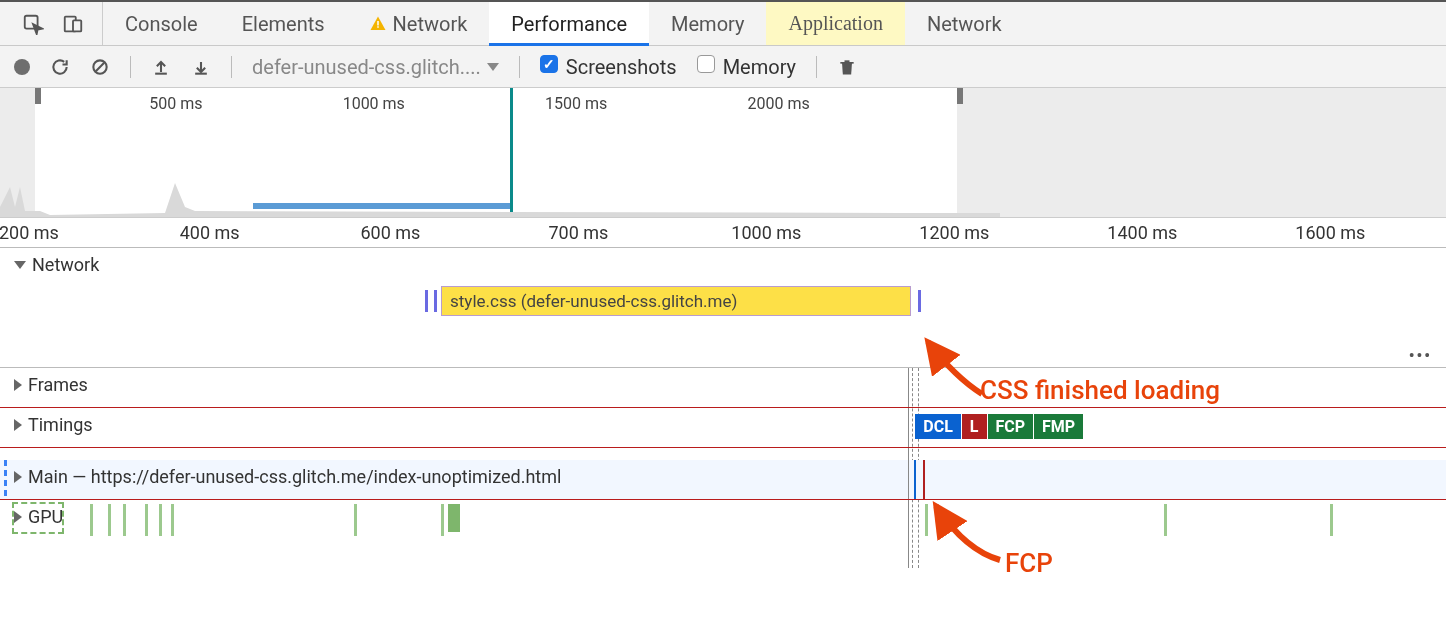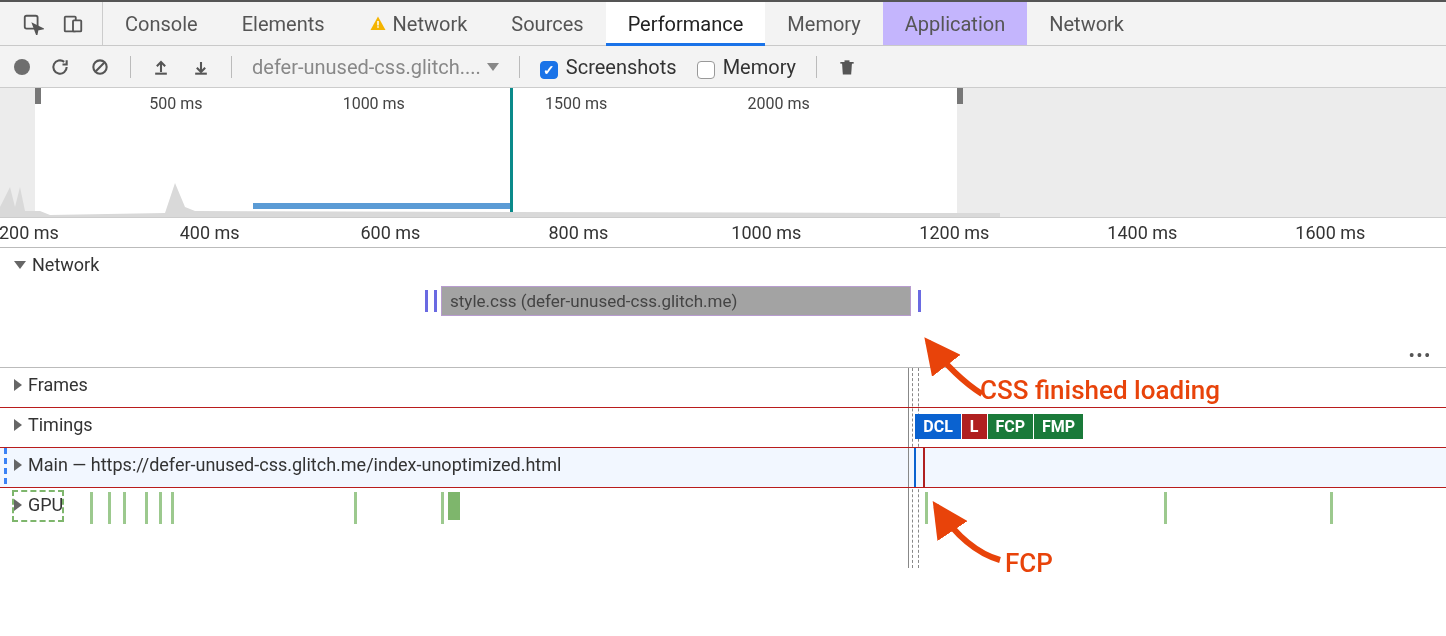--- a/index.html
+++ b/index.html
@@ -42,21 +42,21 @@
   }
   .tabbar .tab.active {
     color: #222;
     background: #fff;
   }
   .tabbar .tab.active::after {
     content:"";
     position:absolute; bottom:-1px; left:0; right:0; height:3px;
     background:#1a73e8;
   }
-  .tabbar .tab.hover { background:#c4b5fd; }
+  .tabbar .tab.hover { background:#fef9c3;font-family:Liberation Serif, serif; }
   .warn-tri svg { display:block; }
 
   
   .toolbar {
     display:flex;
     align-items:center;
     height:42px;
     padding: 0 14px;
     gap: 20px;
     border-bottom: 1px solid #ccc;
@@ -71,21 +71,21 @@
     display:flex; align-items:center; gap:6px; color:#888; font-size:20px;
     max-width: 320px; overflow:hidden; white-space:nowrap;
   }
   .caret-down {
     width:0; height:0; border-left:6px solid transparent; border-right:6px solid transparent;
     border-top:8px solid #888;
   }
   .checkbox { width:18px; height:18px; border:1px solid #999; border-radius:4px; background:#fff; display:inline-flex; align-items:center; justify-content:center; }
   .checkbox.checked { background:#1a73e8; border-color:#1a73e8; }
   .checkbox.checked::after { content:"✓"; color:#fff; font-size:14px; font-weight:bold; }
-  .check-label { display:flex; align-items:flex-end; gap:8px; font-size:20px; color:#333; }
+  .check-label { display:flex; align-items:flex-start; gap:8px; font-size:20px; color:#333; }
   .trash svg { display:block; }
 
   
   .overview {
     position: relative;
     height: 130px;
     border-bottom: 1px solid #ccc;
     background: #fff;
   }
   .overview .tick-labels { position:absolute; top:6px; left:0; right:0; height:20px; font-size:16px; color:#444; }
@@ -117,41 +117,41 @@
     background:#fff;
   }
   .lane {
     position:relative;
     height:40px;
     border-bottom:1px solid #b91c1c;
     font-size:18px;
     color:#333;
   }
   .lane.net { height: 120px; border-bottom: 1px solid #bbb; }
-  .lane.main { background:#f2f7ff; }
+  .lane.main { background:#f2f7ff;margin-top:12px; }
   .lane.gpu { border-bottom:none; }
   .lane-hdr {
     position:absolute; top:6px; left:14px; display:flex; align-items:center; gap:6px;
   }
   .tri-toggle {
     width:0; height:0;
     border-top:6px solid transparent;
     border-bottom:6px solid transparent;
     border-left:8px solid #666;
     cursor:pointer;
   }
   .tri-toggle.open {
     border-left:6px solid transparent;
     border-right:6px solid transparent;
     border-top:8px solid #666;
     border-bottom:none;
   }
   .netblock {
     position:absolute; top:38px; height:30px;
-    background:#a3a3a3; border:1px solid #b89ccf;
+    background:#fde047; border:1px solid #b89ccf;
     font-size:17px; color:#444; display:flex; align-items:center; padding:0 8px;
     overflow:hidden; white-space:nowrap;
   }
   .net-pre { position:absolute; top:42px; height:22px; background:#6a6ae2; width:3px; }
   .net-pre2 { position:absolute; top:42px; height:22px; background:#6a6ae2; width:3px; }
   
   .more-dots { position:absolute; right:14px; bottom:2px; font-size:16px; color:#555; font-weight:bold; letter-spacing:2px; }
 
   .timebadges { position:absolute; top:6px; display:flex; gap:1px;text-align:right; }
   .badge { color:#fff; font-size:16px; font-weight:bold; padding:3px 8px; }
@@ -207,21 +207,20 @@
   <div class="tab">
     <span class="warn-tri">
       <svg width="18" height="18" viewBox="0 0 24 24">
           <path d="M12 2 L22 20 L2 20 Z" fill="#f4b400"></path>
           <rect x="11" y="8" width="2" height="6" fill="#fff"></rect>
           <rect x="11" y="15" width="2" height="2" fill="#fff"></rect>
         </svg>
     </span>
     <span>Network</span>
   </div>
-  <div class="tab">Sources</div>
   <div class="tab active">Performance</div>
   <div class="tab">Memory</div>
   <div class="tab hover">Application</div>
   <div class="tab">Network</div>
 </div>
 
 <div class="toolbar">
   <span class="tb-icon">
       <span class="record-dot"></span>
     </span>
@@ -294,21 +293,21 @@
   <div class="ov-tealline" style="left:35.3%"></div>
   <svg class="ov-spark" preserveAspectRatio="none" viewBox="0 0 1000 40">
     <path d="M0 40 L0 30 L10 10 L15 30 L20 10 L25 34 L40 34 L50 38 L165 36 L175 6 L185 30 L195 34 L900 36 L1000 36 L1000 40 Z" fill="#d9d9d9"></path>
   </svg>
 </div>
 
 <div class="ruler2">
   <span class="rtick" style="left:2%">200 ms</span>
   <span class="rtick" style="left:14.5%">400 ms</span>
   <span class="rtick" style="left:27%">600 ms</span>
-  <span class="rtick" style="left:40%">800 ms</span>
+  <span class="rtick" style="left:40%">700 ms</span>
   <span class="rtick" style="left:53%">1000 ms</span>
   <span class="rtick" style="left:66%">1200 ms</span>
   <span class="rtick" style="left:79%">1400 ms</span>
   <span class="rtick" style="left:92%">1600 ms</span>
 
 </div>
 
 <div class="flame">
 
   <div class="lane net">

